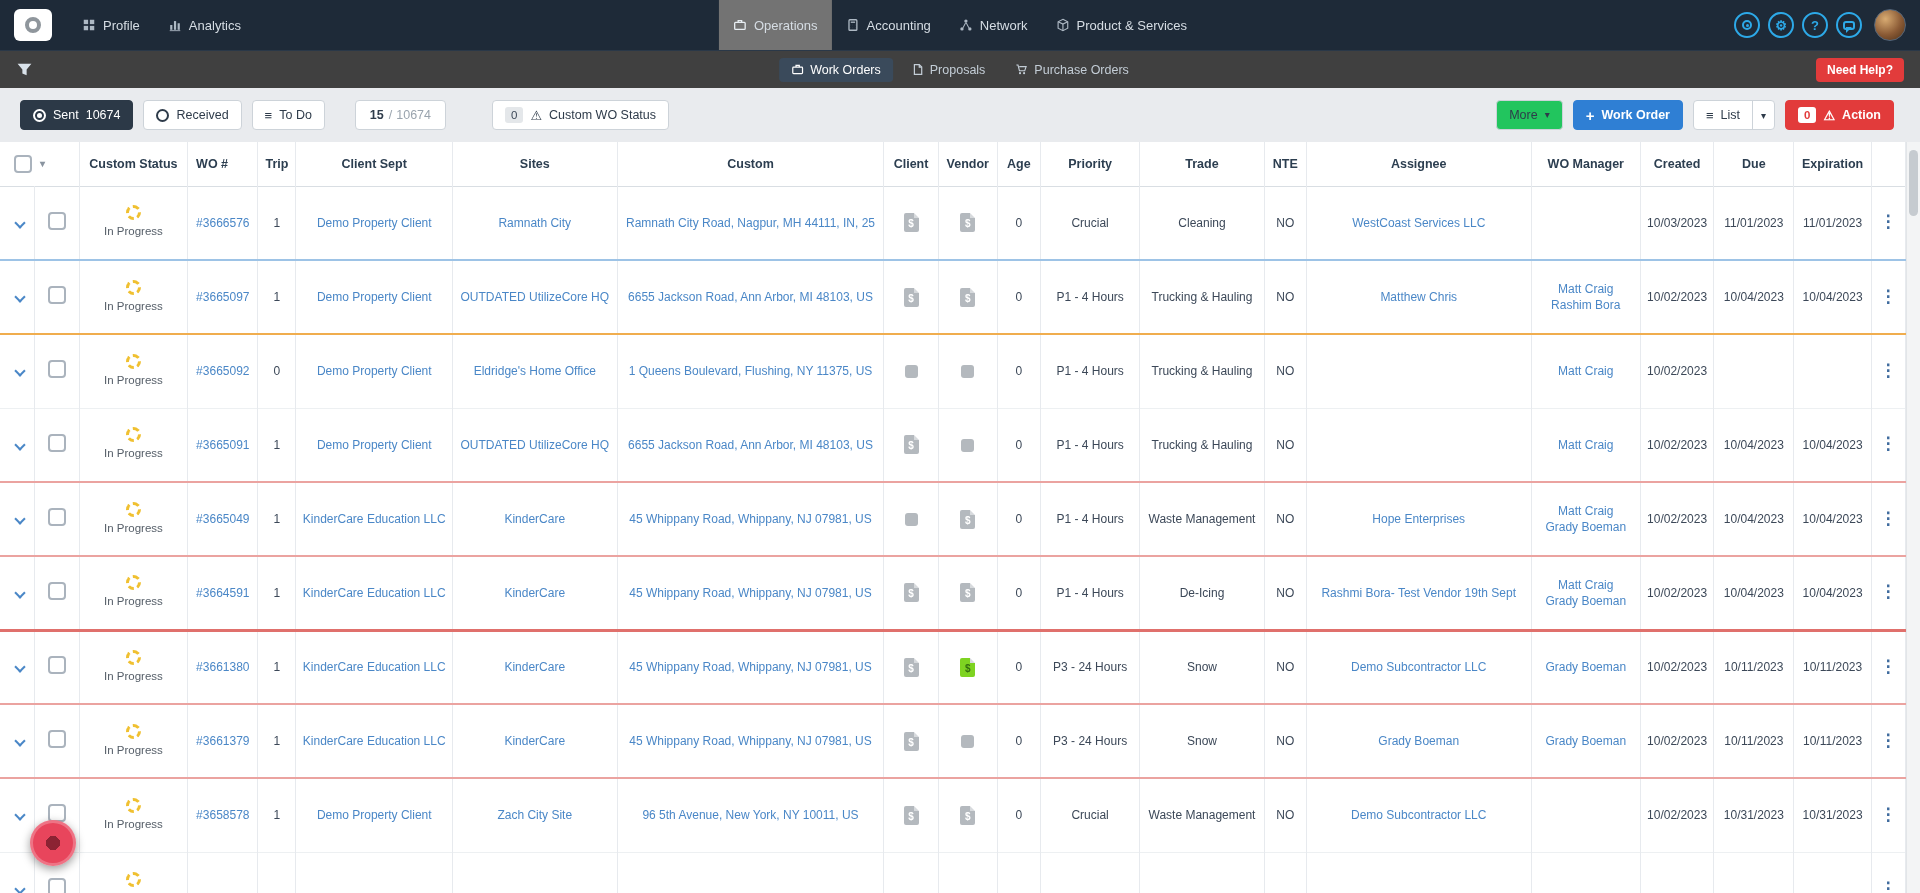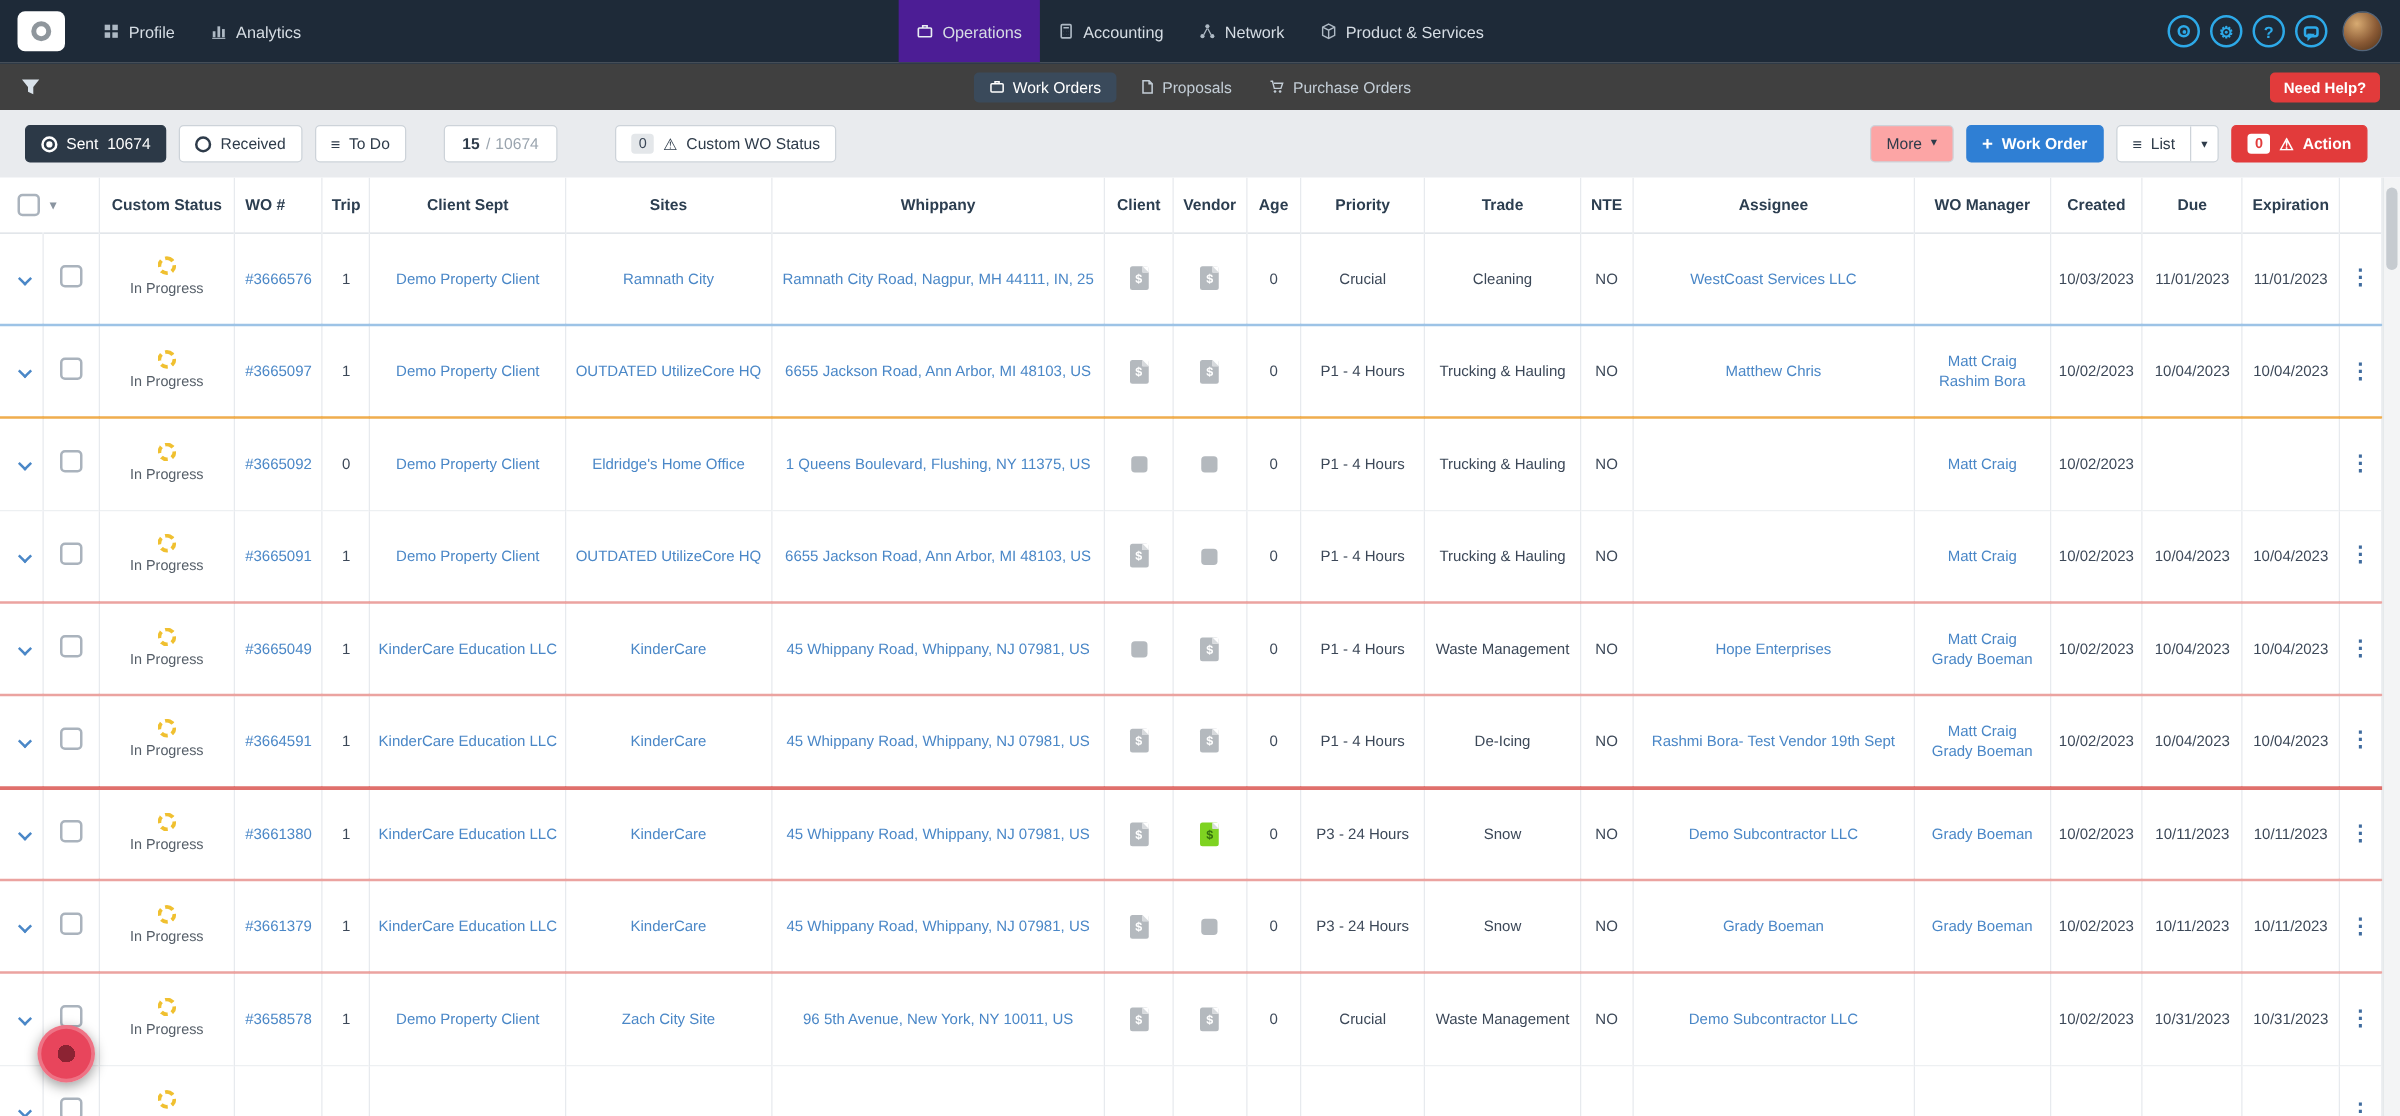--- a/index.html
+++ b/index.html
@@ -17,21 +17,21 @@
     height:50px; background:#1e2a38; display:flex; align-items:center;
     padding:0 14px; position:relative; color:#d6dde4;
   }
   .brand-logo { width:38px; height:32px; background:#fff; border-radius:6px;
     display:flex; align-items:center; justify-content:center; margin-right:16px; }
   .brand-ring { width:16px; height:16px; border:4px solid #8f969c; border-radius:50%; }
   .nav-item { display:flex; align-items:center; gap:7px; font-size:13px;
     color:#d6dde4; padding:0 14px; height:50px; cursor:pointer; white-space:nowrap; }
   .nav-item svg { width:14px; height:14px; }
   .nav-item .ic { color:#aeb9c4; display:flex; }
-  .nav-item.active { background:#4c1d95;justify-content:space-between; }
+  .nav-item.active { background:#737373;justify-content:space-between; }
   .nav-item.active .ic { color:#e8eef3; }
   .nav-center { position:absolute; left:50%; transform:translateX(-50%); display:flex; height:50px; }
   .nav-right { margin-left:auto; display:flex; align-items:center; gap:8px; }
   .nav-circle { width:26px; height:26px; border-radius:50%; border:2px solid #2da9e8;
     color:#2da9e8; display:flex; align-items:center; justify-content:center;
     font-size:13px; font-weight:bold; cursor:pointer; }
   .icon-target { width:10px; height:10px; border:2px solid #2da9e8; border-radius:50%; position:relative; }
   .icon-target::after { content:""; position:absolute; inset:1.5px; background:#2da9e8; border-radius:50%; }
   .icon-bubble { width:12px; height:9px; border:2px solid #2da9e8; border-radius:3px; position:relative; }
   .icon-bubble::after { content:""; position:absolute; left:1px; bottom:-5px;
@@ -53,21 +53,21 @@
   .need-help { margin-left:auto; background:#e23b3b; color:#fff; font-size:12px;
     font-weight:bold; padding:5px 11px; border-radius:4px; cursor:pointer; }
 
   
   .toolbar { height:54px; display:flex; align-items:center; padding:0 26px 0 20px;
     gap:10px; background:#e9ebee; }
   .btn { height:30px; border-radius:4px; background:#fff; border:1px solid #cdd3d9;
     color:#2e3b4a; font-size:12.5px; display:inline-flex; align-items:center; gap:7px;
     padding:0 12px; cursor:pointer; font-family:inherit; white-space:nowrap; }
   .btn.dark { background:#2c3947; border-color:#2c3947; color:#fff; }
-  .btn.gray { background:#fca5a5; }
+  .btn.gray { background:#22c55e; }
   .btn.blue { background:#2f7fd4; border-color:#2f7fd4; color:#fff; font-weight:bold; }
   .btn.red  { background:#e23b3b; border-color:#e23b3b; color:#fff; font-weight:bold; }
   .icon-ring { width:13px; height:13px; border:2px solid currentColor; border-radius:50%; position:relative; }
   .icon-ring.dot::after { content:""; position:absolute; inset:2px; border-radius:50%; background:currentColor; }
   .glyph { font-size:13px; line-height:1; }
   .pagin { background:#fff; border:1px solid #cdd3d9; border-radius:4px; height:30px;
     display:flex; align-items:center; justify-content:center; gap:5px; padding:0 14px;
     font-size:12.5px; margin-left:20px; cursor:default; }
   .pagin .cur { color:#2e3b4a; font-weight:bold; }
   .pagin .tot { color:#9aa4ae; display:flex; gap:4px; }
@@ -338,21 +338,21 @@
             <span class="inner">
               <span class="cb"></span>
               <span class="hdr-caret">▾</span>
             </span>
           </th>
           <th>Custom Status</th>
             <th class="left">WO #</th>
             <th>Trip</th>
             <th>Client Sept</th>
             <th>Sites</th>
-            <th>Whippany</th>
+            <th>Custom</th>
             <th>Client</th>
             <th>Vendor</th>
             <th>Age</th>
             <th>Priority</th>
             <th>Trade</th>
             <th>NTE</th>
             <th>Assignee</th>
             <th>WO Manager</th>
             <th>Created</th>
             <th>Due</th>

